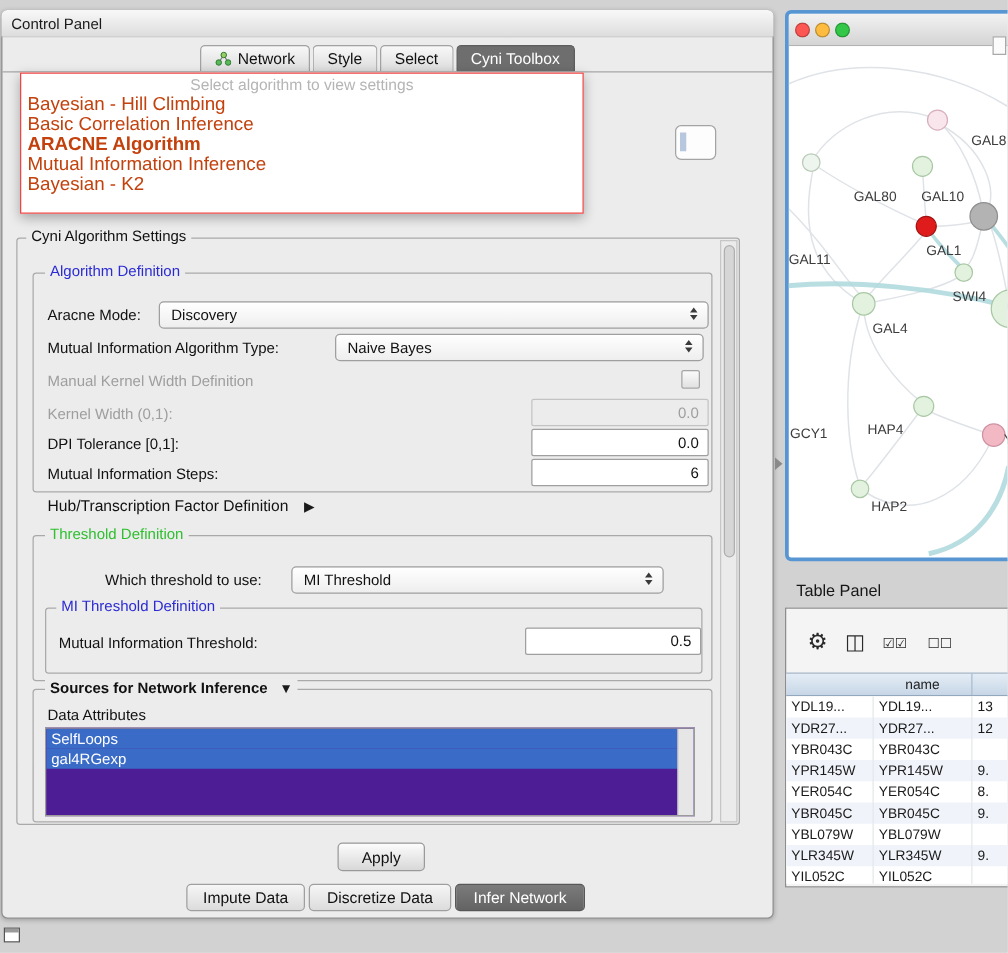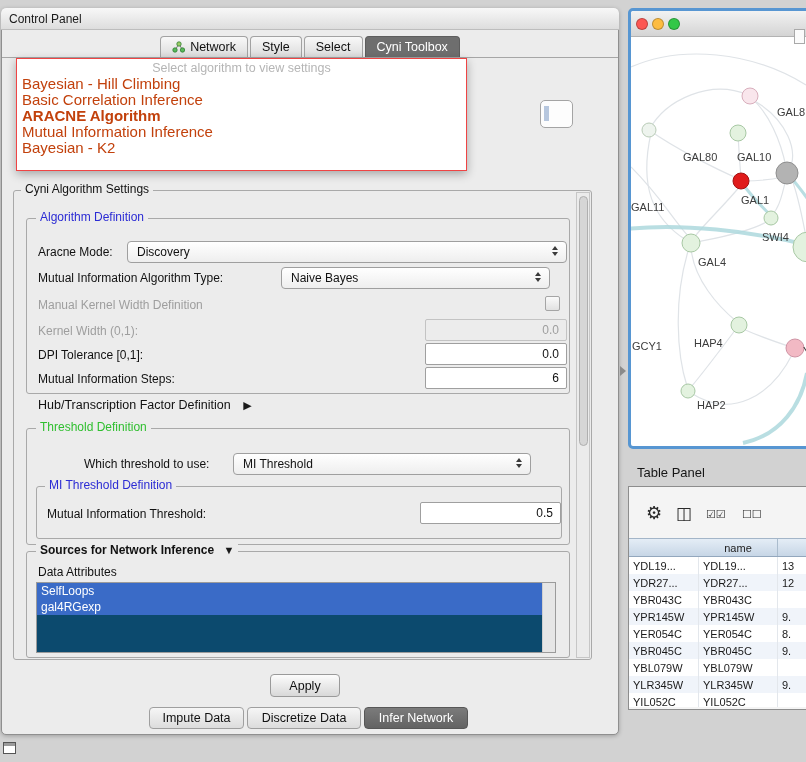--- a/index.html
+++ b/index.html
@@ -56,21 +56,21 @@
     display:flex;align-items:center;justify-content:flex-end;padding:0 7px;font-size:12px;color:#111;}
   .tfield.disabled{background:#ececec;color:#9e9e9e;border-color:#c3c3c3;}
   .checkbox{position:absolute;width:15px;height:15px;border:1px solid #a5a5a5;border-radius:2px;
     background:linear-gradient(#fafafa,#e1e1e1);}
 
   
   .vscroll{position:absolute;background:#ebebeb;border:1px solid #c6c6c6;}
   .vthumb{position:absolute;background:#d6d6d6;border:1px solid #afafaf;border-radius:5px;}
 
   
-  #attr-list{position:absolute;left:36px;top:582px;width:520px;height:71px;background:#0c4a6e;
+  #attr-list{position:absolute;left:36px;top:582px;width:520px;height:71px;background:#4c1d95;
     border:1px solid #9b9b9b;overflow:hidden;}
   .attr-item{height:16px;line-height:16px;padding-left:4px;font-size:12px;color:#fff;
     background:var(--selection-blue,#3a6bc7);width:calc(100% - 13px);white-space:nowrap;}
   #attr-scroll{position:absolute;right:0;top:0;bottom:0;width:13px;background:#e6e6e6;border-left:1px solid #cfcfcf;}
 
   .btn{position:absolute;display:flex;align-items:center;justify-content:center;font-size:12.5px;
     color:#111;background:linear-gradient(#fcfcfc,#d8d8d8);border:1px solid #9a9a9a;border-radius:4px;}
   .seg{position:absolute;height:22px;display:flex;align-items:center;justify-content:center;font-size:12.5px;
     background:linear-gradient(#f6f6f6,#dcdcdc);border:1px solid #9f9f9f;border-radius:4px;color:#111;}
   .seg.active{background:linear-gradient(#7b7b7b,#636363);color:#fff;border-color:#575757;}
@@ -173,21 +173,21 @@
 <span class="lbl" style="left:38px;top:245px;">Aracne Mode:</span>
 <div class="combo" style="left:127px;top:241px;width:440px;">
   <span>Discovery</span>
   <span class="arrows">
       <i class="up"></i>
       <i class="dn"></i>
     </span>
 </div>
 
 <span class="lbl" style="left:38px;top:271px;">Mutual Information Algorithm Type:</span>
-<div class="combo" style="left:281px;top:267px;width:269px;">
+<div class="combo" style="left:268px;top:267px;width:295px;">
   <span>Naive Bayes</span>
   <span class="arrows">
       <i class="up"></i>
       <i class="dn"></i>
     </span>
 </div>
 
 <span class="lbl disabled" style="left:38px;top:298px;">Manual Kernel Width Definition</span>
 <div class="checkbox" style="left:545px;top:296px;"></div>
 

